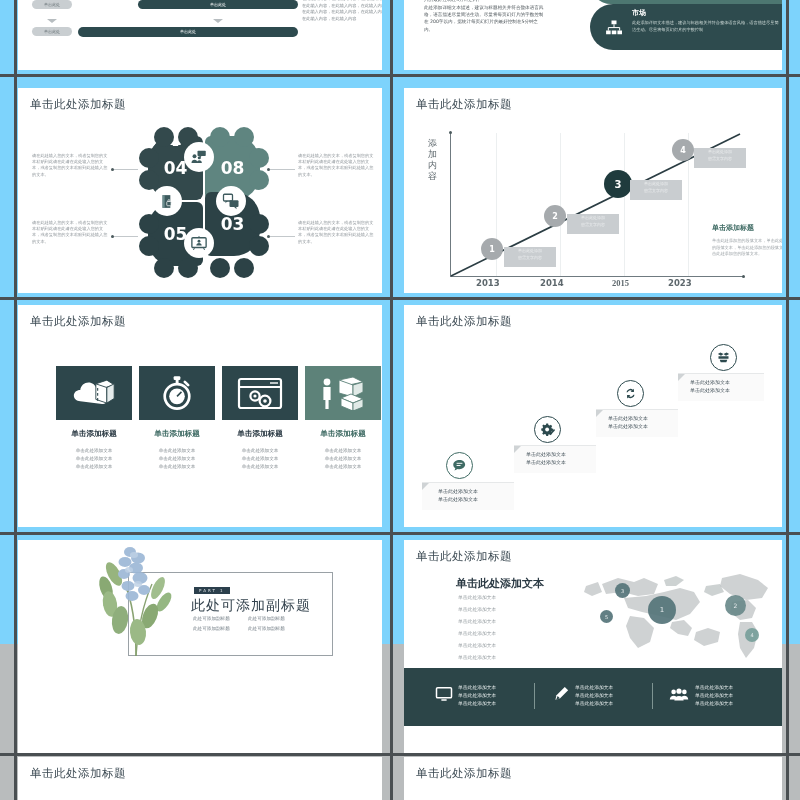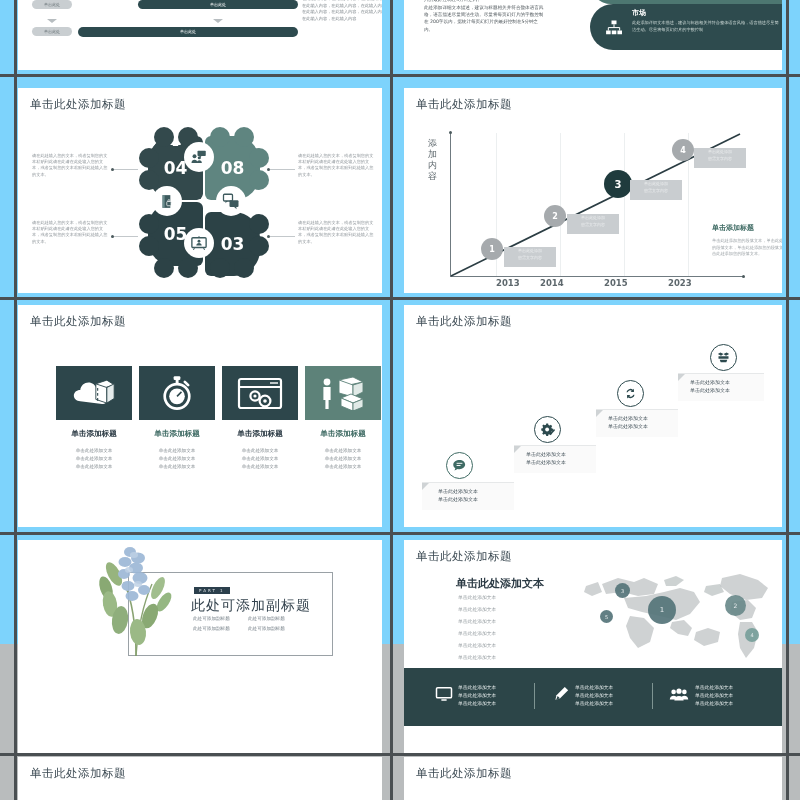--- a/index.html
+++ b/index.html
@@ -171,21 +171,21 @@
       </div>
 
       <div class="petal" style="left:57px;top:0px;width:55px;height:64px;background:#5f8580;border-radius:6px 26px 26px 6px;">
         <span>08</span>
       </div>
 
       <div class="petal" style="left:0px;top:66px;width:55px;height:64px;background:#2c4246;border-radius:26px 6px 6px 26px;">
         <span>05</span>
       </div>
 
-      <div class="petal" style="left:57px;top:76px;width:55px;height:64px;background:#2c4246;border-radius:6px 26px 26px 6px;">
+      <div class="petal" style="left:57px;top:56px;width:55px;height:64px;background:#2c4246;border-radius:6px 26px 26px 6px;">
         <span>03</span>
       </div>
 
       <div style="position:absolute;left:6px;top:-9px;width:20px;height:20px;border-radius:50%;background:#33494c;"></div>
       <div style="position:absolute;left:30px;top:-9px;width:20px;height:20px;border-radius:50%;background:#33494c;"></div>
       <div style="position:absolute;left:-9px;top:12px;width:20px;height:20px;border-radius:50%;background:#33494c;"></div>
       <div style="position:absolute;left:-9px;top:34px;width:20px;height:20px;border-radius:50%;background:#33494c;"></div>
       <div style="position:absolute;left:62px;top:-9px;width:20px;height:20px;border-radius:50%;background:#5f8580;"></div>
       <div style="position:absolute;left:86px;top:-9px;width:20px;height:20px;border-radius:50%;background:#5f8580;"></div>
       <div style="position:absolute;left:101px;top:12px;width:20px;height:20px;border-radius:50%;background:#5f8580;"></div>
@@ -288,23 +288,23 @@
       <i>单击此处添加</i>
       <i>您需文字内容</i>
     </div>
 
     <div class="bub" style="left:268px;top:51px;width:22px;height:22px;background:#a6aaad;font-size:8px;">4</div>
     <div class="labbox" style="left:290px;top:60px;width:52px;height:20px;">
       <i>单击此处添加</i>
       <i>您需文字内容</i>
     </div>
 
-    <div class="yearlab" style="left:72px;top:190px;margin-left:20px;">2013</div>
+    <div class="yearlab" style="left:72px;top:190px;">2013</div>
     <div class="yearlab" style="left:136px;top:190px;">2014</div>
-    <div class="yearlab" style="left:200px;top:190px;">2015</div>
+    <div class="yearlab" style="left:208px;top:190px;font-family:Liberation Serif, serif;">2015</div>
     <div class="yearlab" style="left:264px;top:190px;">2023</div>
 
     <div class="rt-head" style="left:308px;top:135px;">单击添加标题</div>
     <div class="rt-body" style="left:308px;top:150px;">单击此处添加您的段落文本，单击此处添加您的段落文本，单击此处添加您的段落文本，单击此处添加您的段落文本。</div>
   </div>
 
   <div class="slide" style="left:18px;top:305px;width:364px;height:222px;">
     <div class="slide-title">单击此处添加标题</div>
 
     <div class="card" style="left:38px;top:61px;width:76px;height:54px;">

